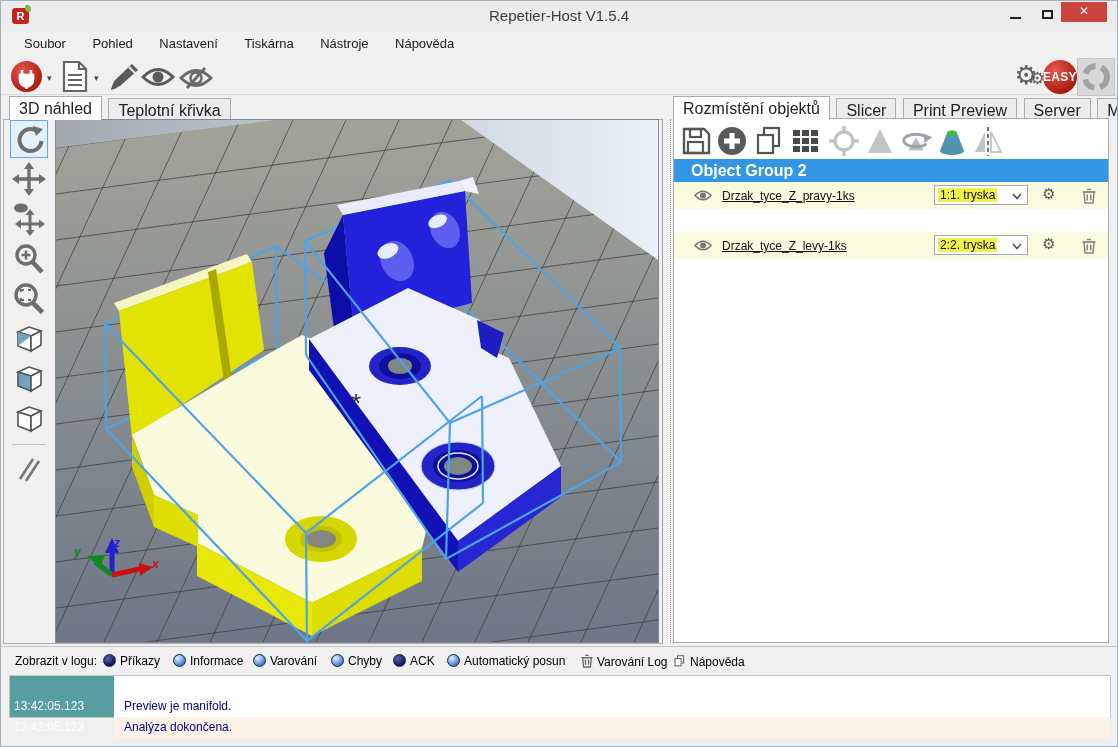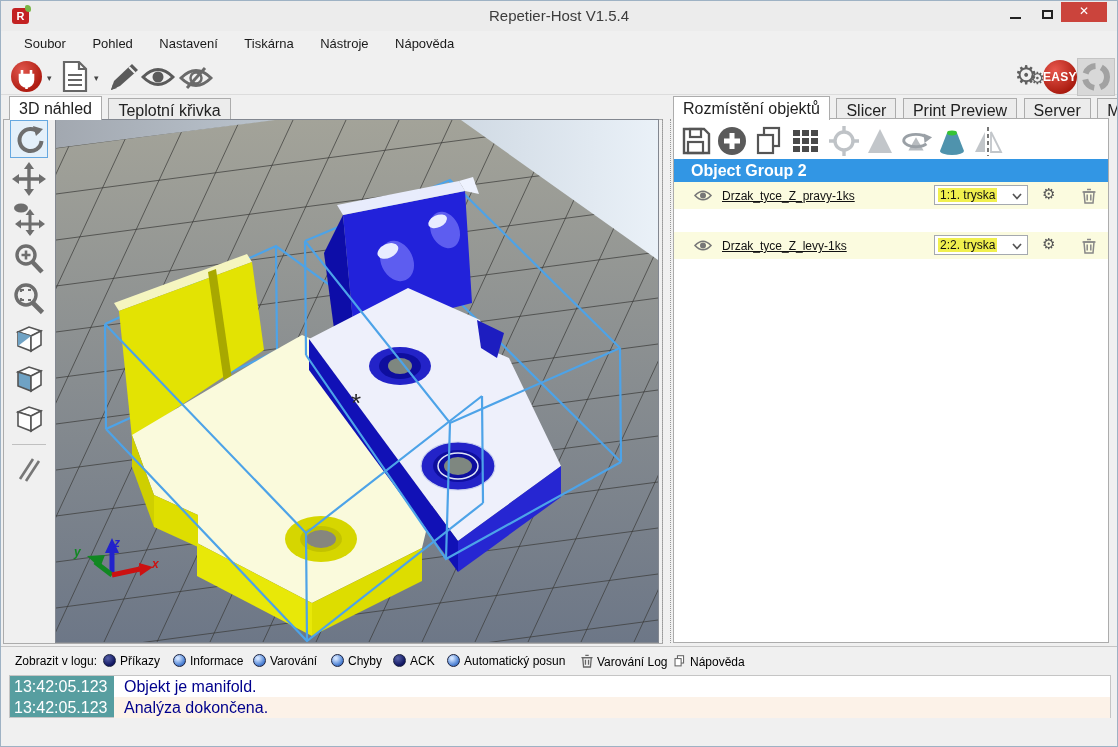--- a/index.html
+++ b/index.html
@@ -62,21 +62,21 @@
   .rowtrash{position:absolute;left:408px;top:6px;}
   
   #logbar{left:0;top:645px;width:100%;height:29px;background:#f0f0f0;border-top:1px solid #c5c5c5;font-size:12px;}
   .logitem{position:absolute;top:7px;white-space:nowrap;}
   .tgl{display:inline-block;width:13px;height:13px;border-radius:50%;vertical-align:-2px;margin-right:4px;border:1px solid #1c2340;}
   .tgl.dark{background:radial-gradient(circle at 35% 30%,#5560a8,#101560 70%);}
   .tgl.lite{background:radial-gradient(circle at 35% 30%,#cfe2ff 10%,#4f83d4 65%,#2a4d9b);}
   
   #logarea{left:8px;top:674px;width:1102px;height:43px;background:#fff;border:1px solid #c5c5c5;font-family:"DejaVu Sans Mono",monospace;}
   #loggutter{left:0;top:0;width:104px;height:100%;background:#579ea0;}
-  .logrow{position:absolute;left:0;width:100%;height:21px;font-size:16px;line-height:21px;}
+  .logrow{position:absolute;left:0;width:100%;height:21px;font-size:12px;line-height:21px;margin-top:20px;}
   .logrow .t{position:absolute;left:4px;width:100px;color:#fff;}
   .logrow .m{position:absolute;left:114px;color:#00008c;}
   #logrow1{top:0;} #logrow1 .mbg{position:absolute;left:104px;top:0;right:0;height:21px;background:#fff;}
   #logrow2{top:21px;} #logrow2 .mbg{position:absolute;left:104px;top:0;right:0;height:21px;background:#fcf2e8;}
   .logrow .m{z-index:2;} .logrow .t{z-index:2;}
   
   #statusbar{left:0;top:719px;width:100%;height:23px;background:#f0f0f0;border-top:1px solid #d0d0d0;font-size:12px;color:#111;}
   #st-left{left:14px;top:5px;} #st-center{left:0;width:100%;text-align:center;top:5px;} 
   #st-right{right:242px;top:5px;}
   #st-progress{right:16px;top:4px;width:214px;height:15px;background:#e8e8e8;border:1px solid #b2b2b2;box-shadow:inset 1px 1px 2px #cfcfcf;}
@@ -525,21 +525,21 @@
           <rect x="5" y="10" width="15" height="18" fill="#fff" stroke="#666" stroke-width="2.6"></rect>
         </svg><span>Nápověda</span>
     </span>
   </div>
 
   <div id="logarea" class="abs">
     <div id="loggutter" class="abs"></div>
     <div id="logrow1" class="logrow">
       <span class="mbg"></span>
       <span class="t">13:42:05.123</span>
-      <span class="m">Objekt je manifold.</span>
+      <span class="m">Preview je manifold.</span>
     </div>
     <div id="logrow2" class="logrow">
       <span class="mbg"></span>
       <span class="t">13:42:05.123</span>
       <span class="m">Analýza dokončena.</span>
     </div>
   </div>
 
 
 </div>

